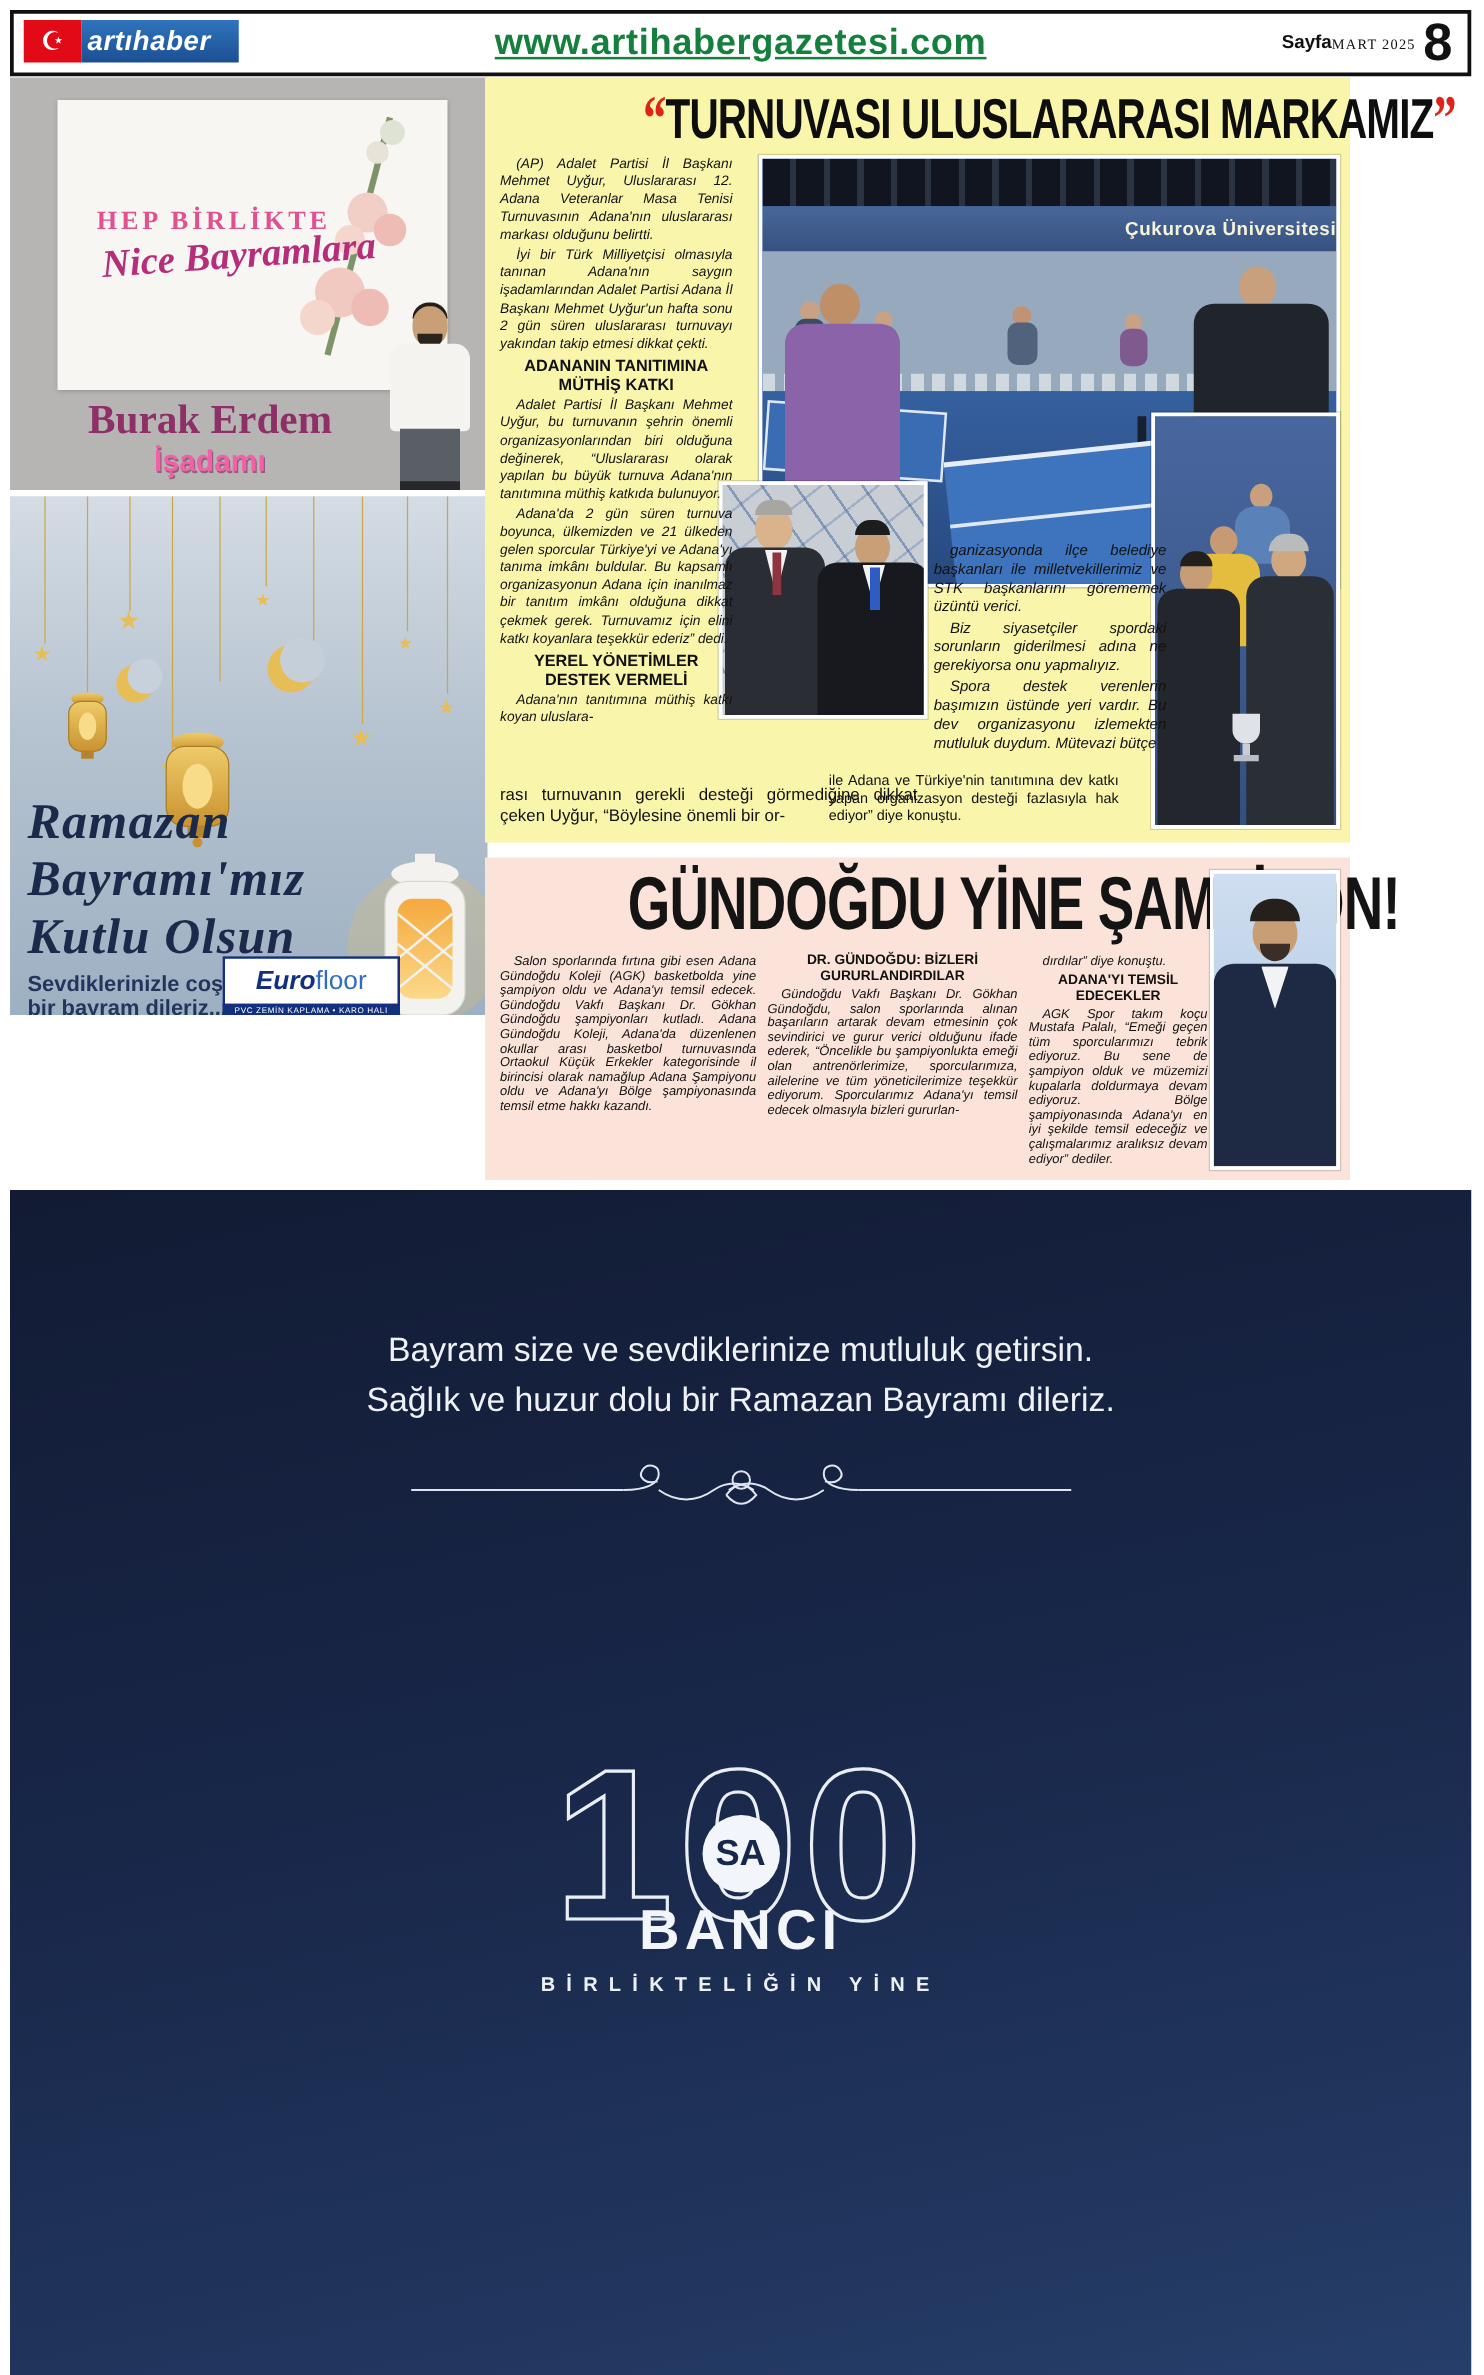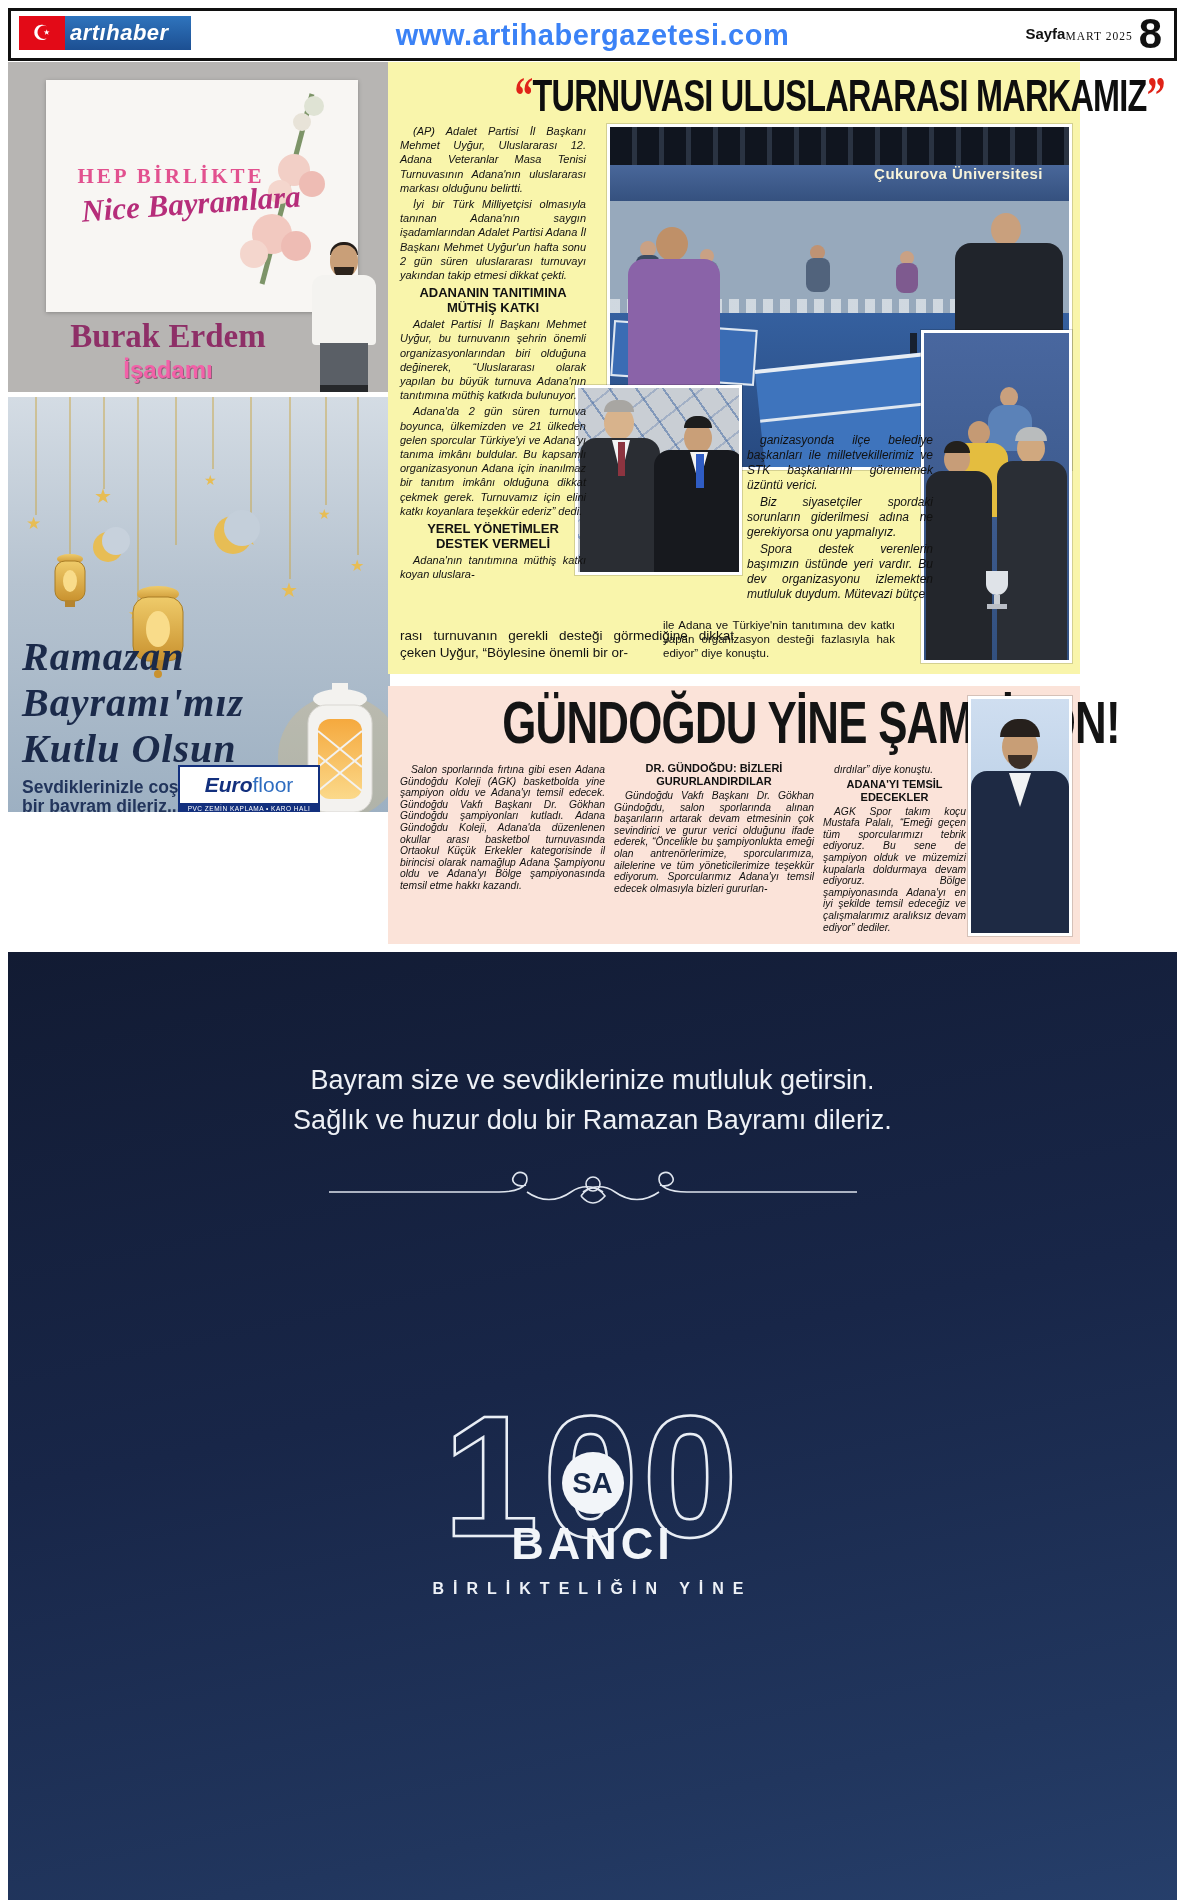--- a/index.html
+++ b/index.html
@@ -9,21 +9,21 @@
   .abs{position:absolute;}
 
   
   .header{position:absolute;left:8px;top:8px;width:1163px;height:47px;border:3px solid #101010;background:#fff;}
   .logo{position:absolute;left:8px;top:5px;width:172px;height:34px;display:flex;}
   .logo-flag{width:46px;background:#e30a17;display:flex;align-items:center;justify-content:center;
              color:#fff;font-size:21px;}
   .logo-word{flex:1;background:linear-gradient(180deg,#2f74bd,#1c4f92);color:#fff;display:flex;
              align-items:center;padding-left:5px;font-weight:800;font-style:italic;font-size:22px;letter-spacing:.5px;}
   .site-url{position:absolute;left:50%;top:50%;transform:translate(-50%,-50%);font-size:29px;font-weight:800;
-            letter-spacing:.5px;color:#3b82f6;}
+            letter-spacing:.5px;color:#15803d;text-decoration:underline;}
   .pageinfo{position:absolute;right:12px;top:3px;display:flex;align-items:center;}
   .pageinfo-col{display:flex;flex-direction:row;align-items:flex-end;line-height:1.1;}
   .page-label{font-size:15px;font-weight:800;}
   .issue-date{font-family:"Liberation Serif",serif;font-size:11.5px;letter-spacing:1px;}
   .page-number{font-size:42px;font-weight:800;margin-left:6px;line-height:40px;}
 
   
   .ad-burak{position:absolute;left:8px;top:62px;width:382px;height:330px;background:#b7b5b3;overflow:hidden;}
   .bk-card{position:absolute;left:38px;top:18px;width:312px;height:232px;background:#f8f6f3;box-shadow:0 1px 4px rgba(0,0,0,.25);}
   .bk-hep{position:absolute;left:0;top:84px;width:250px;text-align:center;font-family:"Liberation Serif",serif;
@@ -68,21 +68,21 @@
   .a1-col2{position:absolute;left:359px;top:369px;width:186px;font-size:12px;line-height:15px;}
   .a1-p5b{position:absolute;left:12px;top:566px;width:334px;font-size:13.5px;line-height:16.5px;text-align:justify;}
   .a1-p4w{position:absolute;left:275px;top:557px;width:232px;font-size:11.5px;line-height:13.8px;text-align:justify;}
 
   .photo{box-sizing:border-box;border:3px solid #fff;box-shadow:0 0 0 1px rgba(0,0,0,.15);overflow:hidden;position:absolute;}
   
   .ph-hall{left:219px;top:62px;width:465px;height:346px;background:#2e5da2;}
   .ph-ceiling{position:absolute;left:0;top:0;right:0;height:38px;
               background:repeating-linear-gradient(90deg,#10151f 0 22px,#2a3342 22px 27px);}
   .ph-banner{position:absolute;left:0;top:38px;right:0;height:36px;background:linear-gradient(180deg,#49679a,#35517f);
-             display:flex;justify-content:flex-end;padding-right:26px;}
+             display:flex;align-items:center;justify-content:flex-end;}
   .ph-banner span{color:#f7f3d9;font-weight:700;font-size:15px;letter-spacing:.5px;}
   .ph-crowd{position:absolute;left:0;top:74px;right:0;height:112px;background:#97a9bc;}
   .chairrow{position:absolute;left:0;bottom:0;right:0;height:14px;opacity:.7;
             background:repeating-linear-gradient(90deg,#e8ecef 0 10px,transparent 10px 17px);}
   .blob{position:absolute;border-radius:50%;}
   .ph-floor{position:absolute;left:0;top:186px;right:0;bottom:0;background:linear-gradient(180deg,#35609f,#27497f);}
   .table1{position:absolute;left:150px;top:226px;width:320px;height:112px;background:#3e74bd;border-top:4px solid #e7edf4;
           transform:rotate(-6deg);}
   .table1:after{content:"";position:absolute;left:0;top:46px;width:100%;height:3px;background:#dfe7f0;}
   .net1{position:absolute;left:300px;top:206px;width:7px;height:64px;background:#17202e;}

